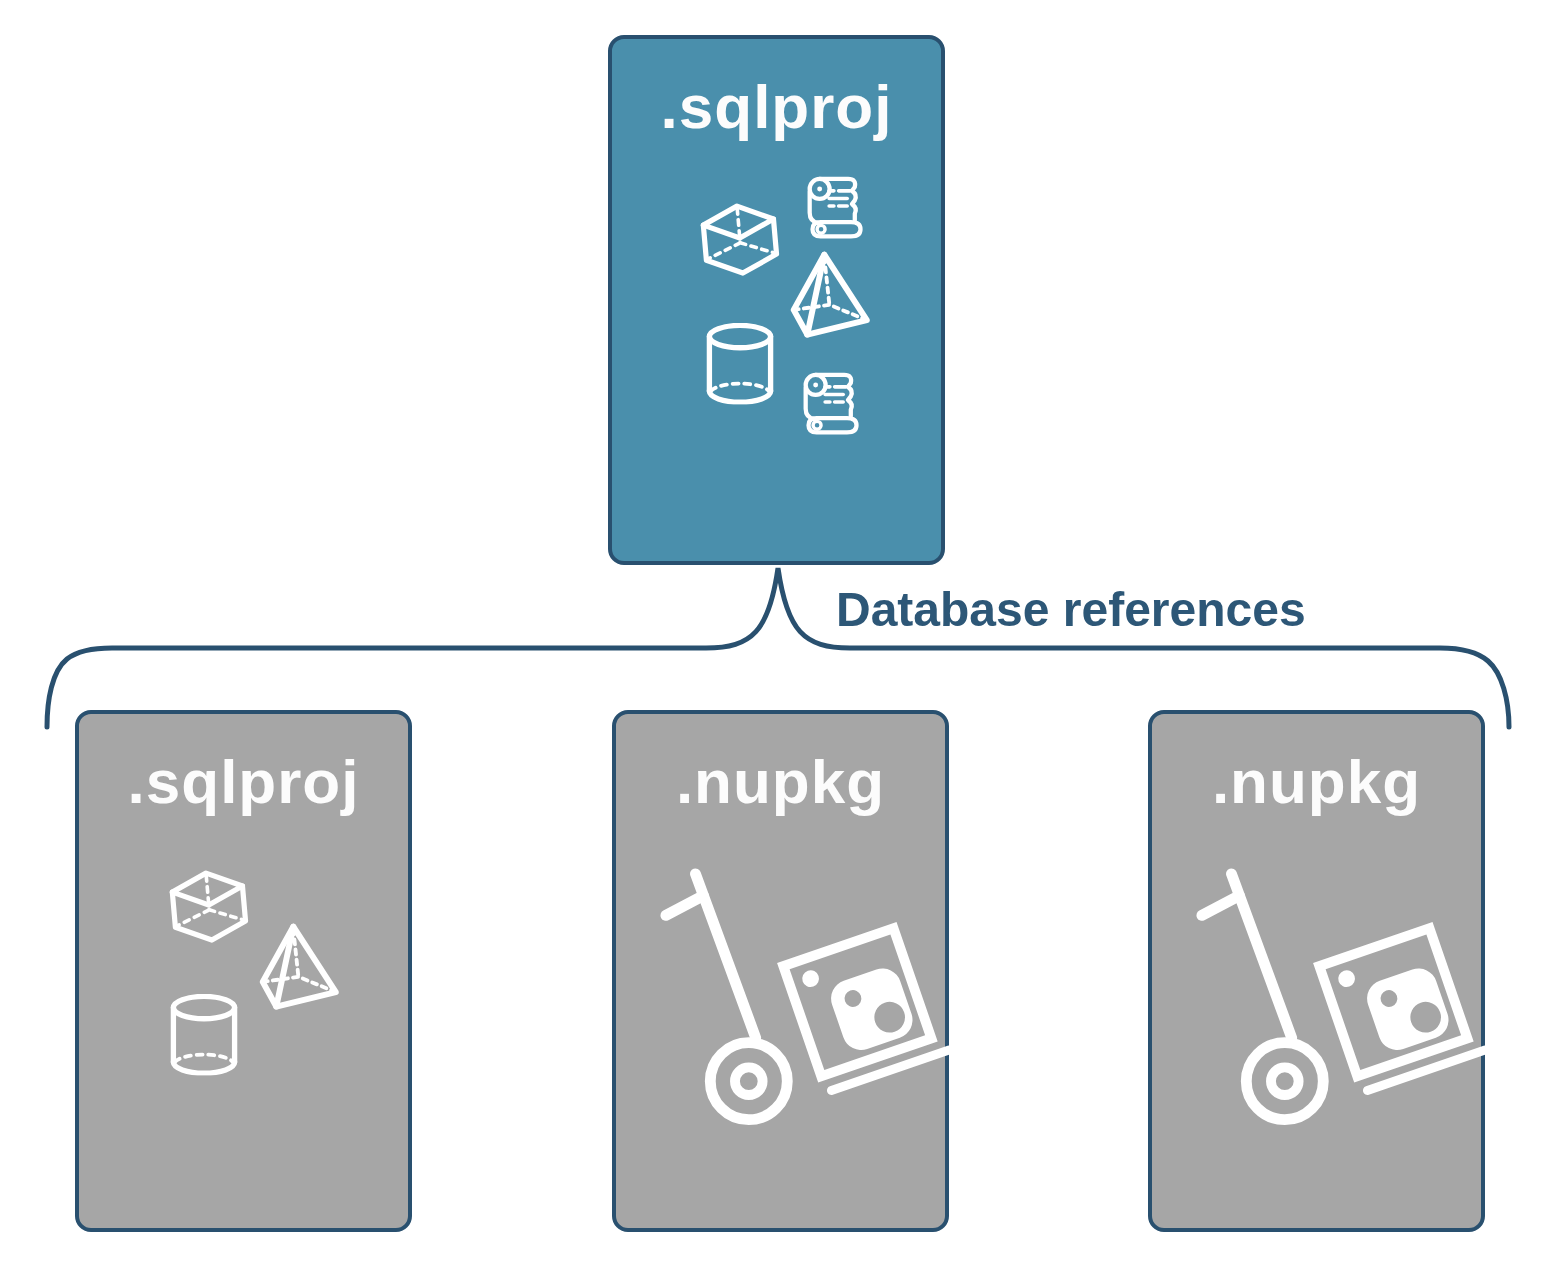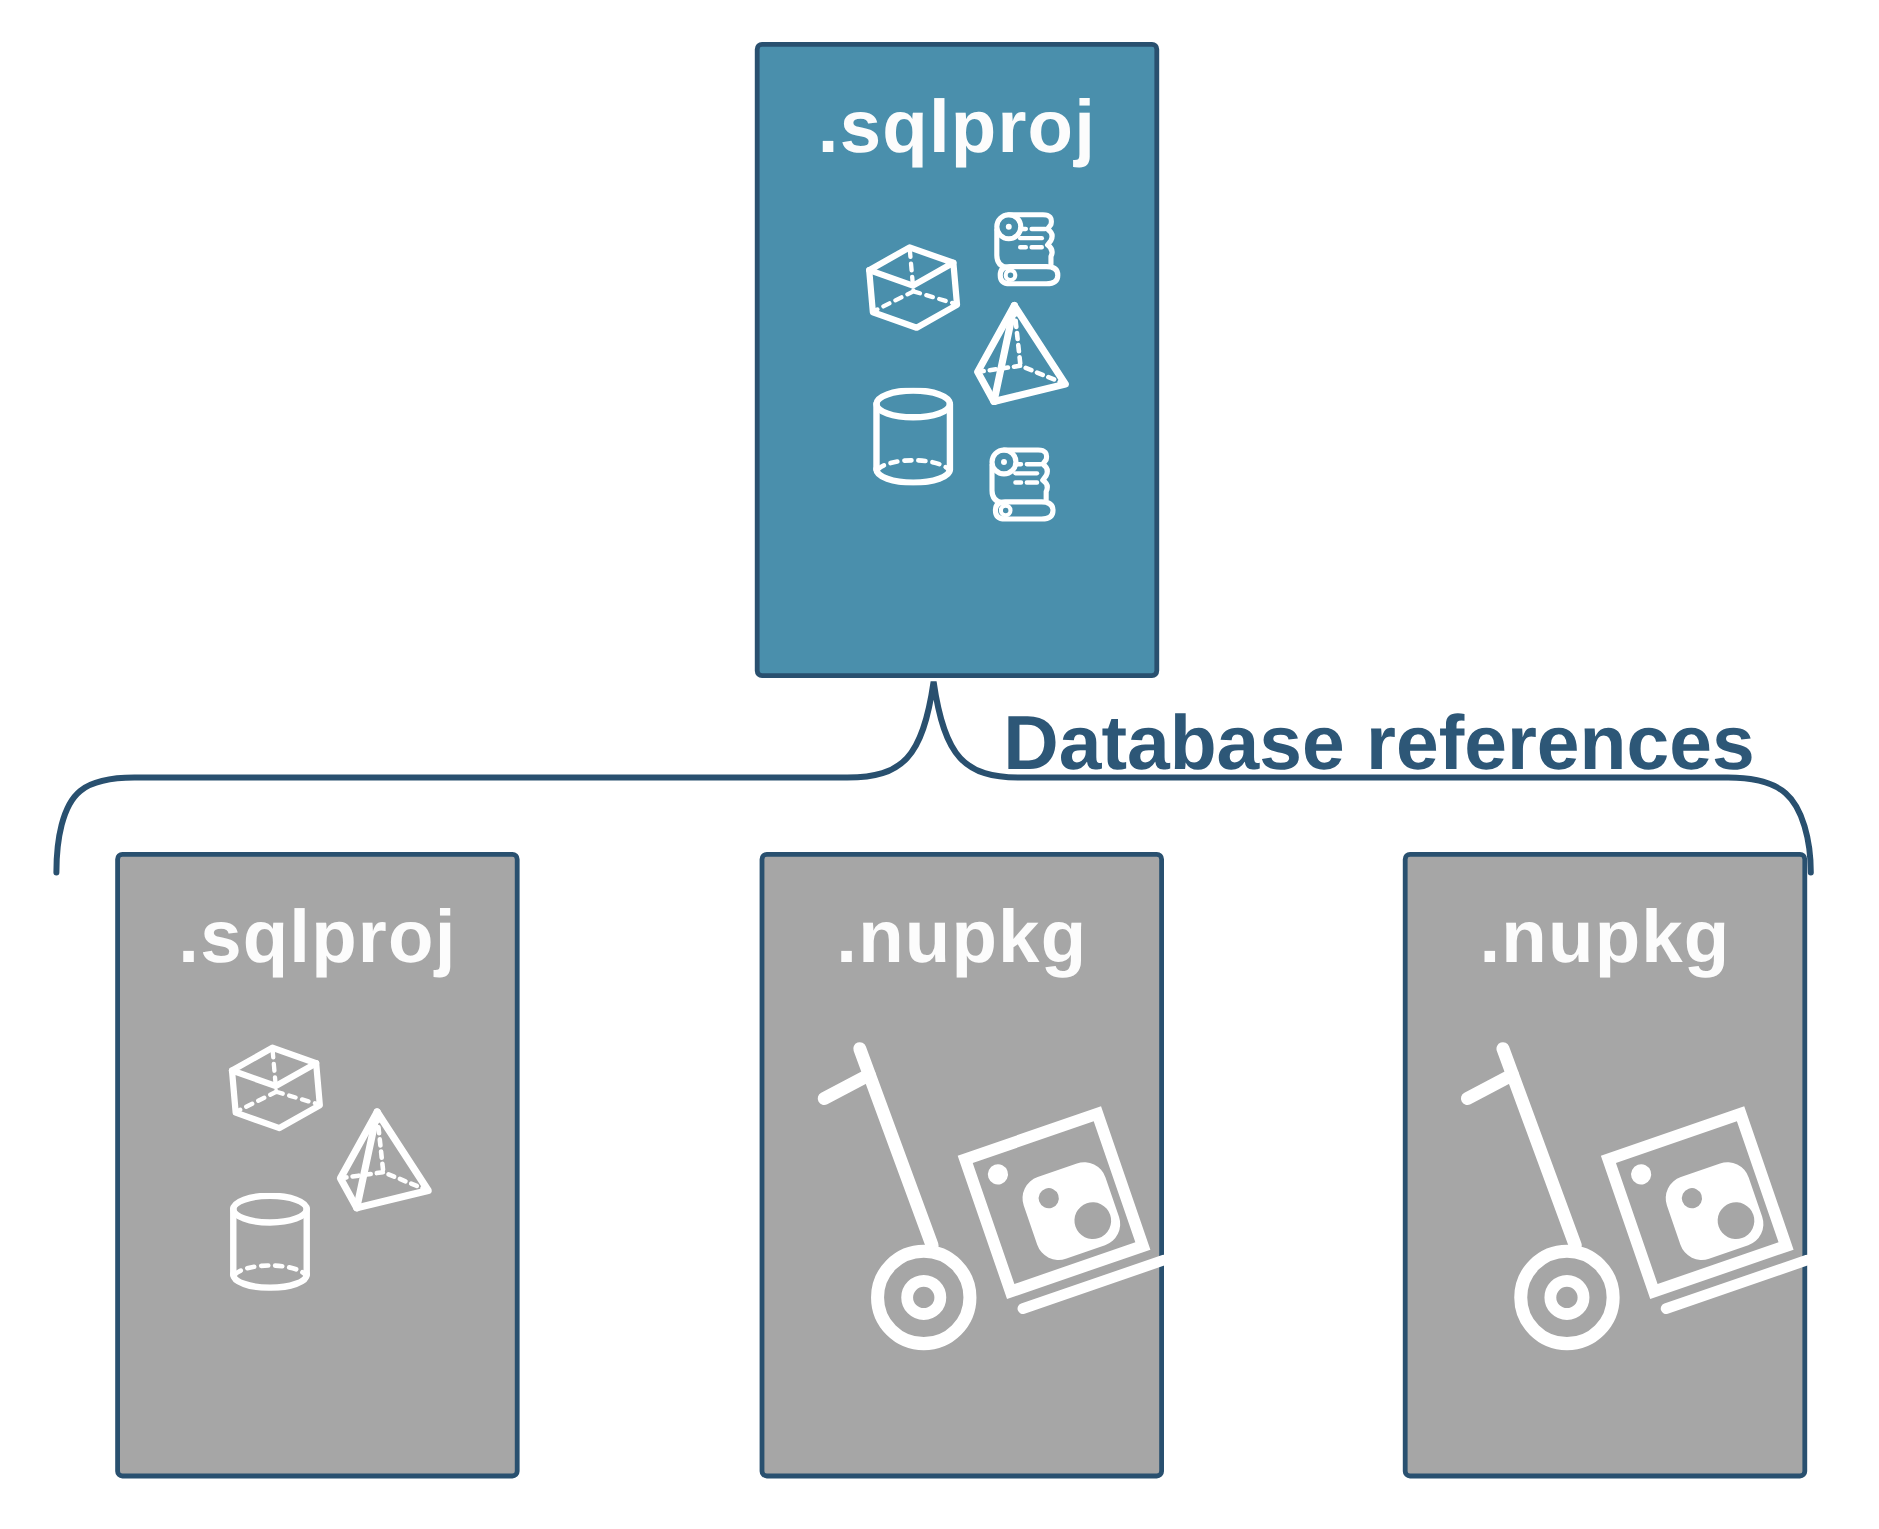--- a/index.html
+++ b/index.html
@@ -20,24 +20,23 @@
   #canvas{
     position:relative;
     width:1566px;
     height:1274px;
     background:var(--background);
     overflow:hidden;
   }
   .node{
     position:absolute;
     border:4px solid var(--node-border);
-    border-radius:6px;
+    border-radius:16px;
     box-sizing:border-box;
     z-index:2;
-    margin-left:21px;
   }
   .node.parent{
     left:608px; top:35px;
     width:337px; height:530px;
     background:var(--parent-fill);
   }
   .node.child{
     width:337px; height:522px;
     background:var(--child-fill);
   }
@@ -75,21 +74,21 @@
   #connector-svg{
     position:absolute;
     left:0; top:0;
     width:1566px; height:1274px;
     z-index:1;
     pointer-events:none;
   }
   #connector-label{
     position:absolute;
     left:836px; top:582px;
-    font-size:64px;
+    font-size:48px;
     font-weight:700;
     color:var(--connector-label);
     white-space:nowrap;
     z-index:3;
     user-select:none;
   }
   .defs-holder{ position:absolute; width:0; height:0; overflow:hidden; }
 </style>
 </head>
 <body>

